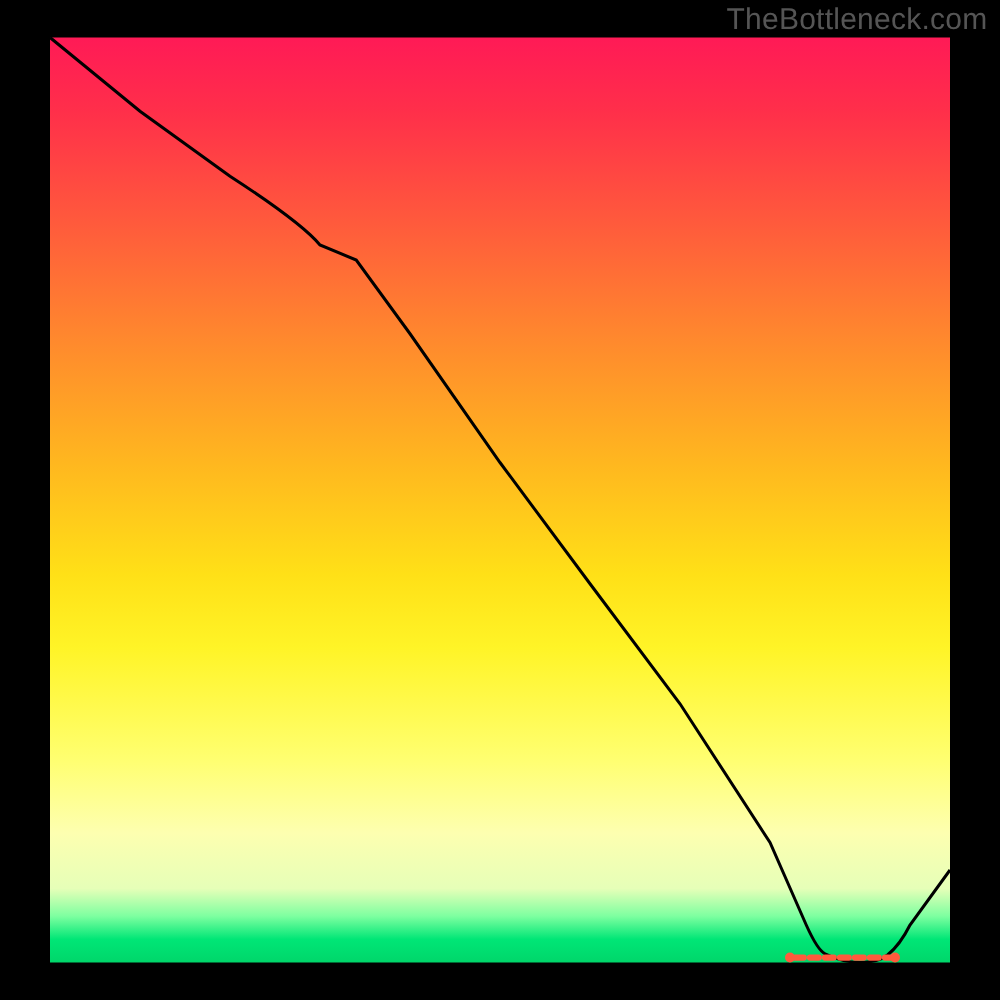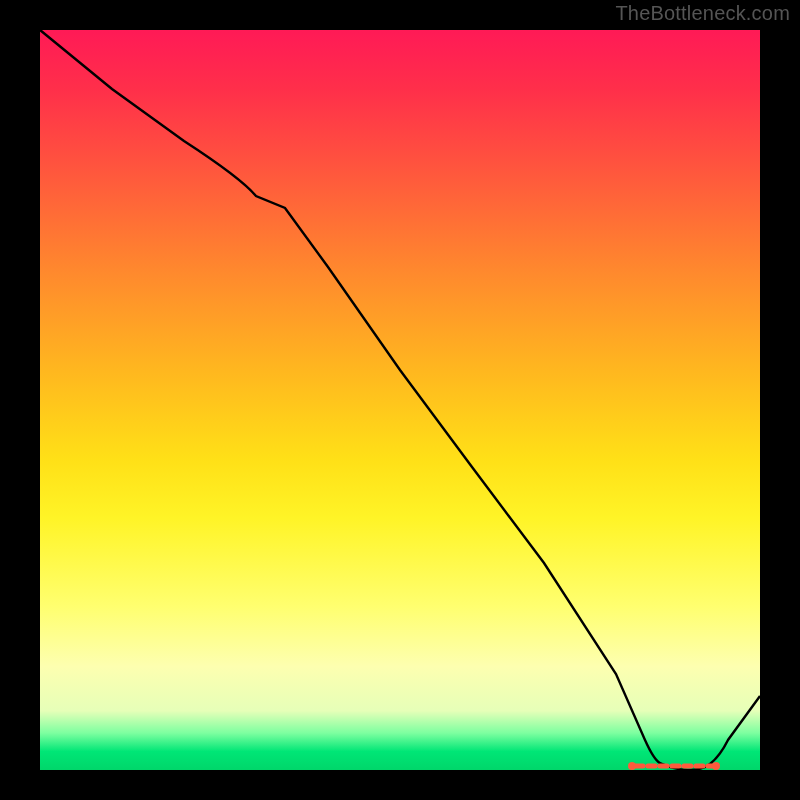--- a/index.html
+++ b/index.html
@@ -15,21 +15,21 @@
     position: relative;
     width: 800px;
     height: 800px;
     background: #000;
   }
   .watermark {
     position: absolute;
     top: 2px;
     right: 10px;
     color: #555;
-    font-size: 20px;
+    font-size: 24px;
     font-weight: 400;
     letter-spacing: 0.2px;
     z-index: 10;
   }
   .plot-area {
     position: absolute;
     left: 40px;
     top: 30px;
     width: 720px;
     height: 740px;

